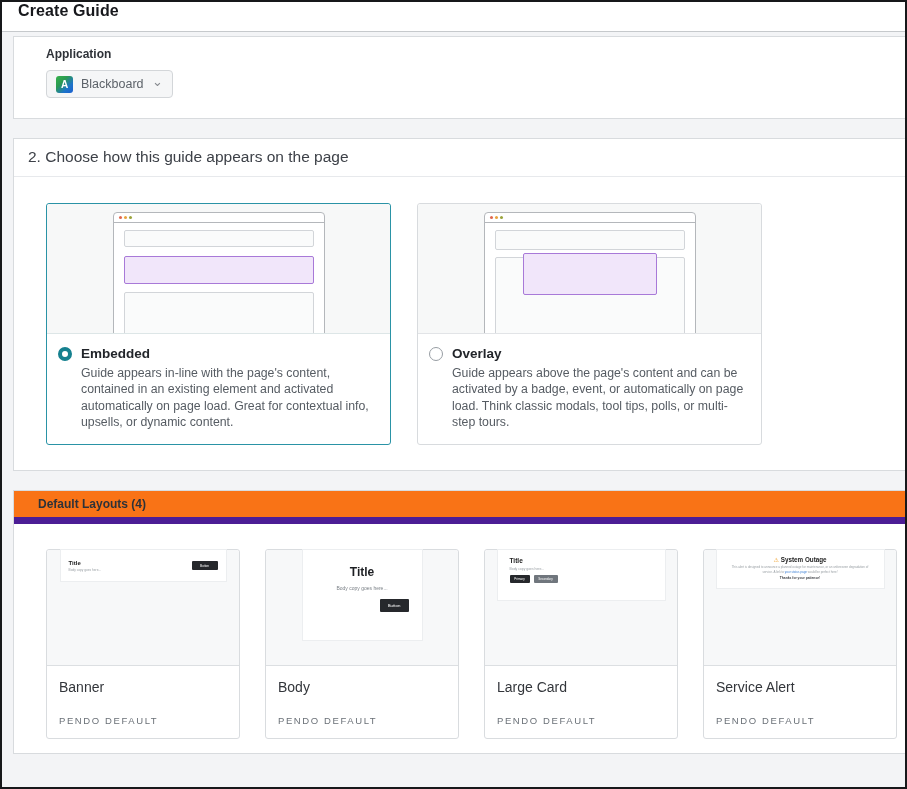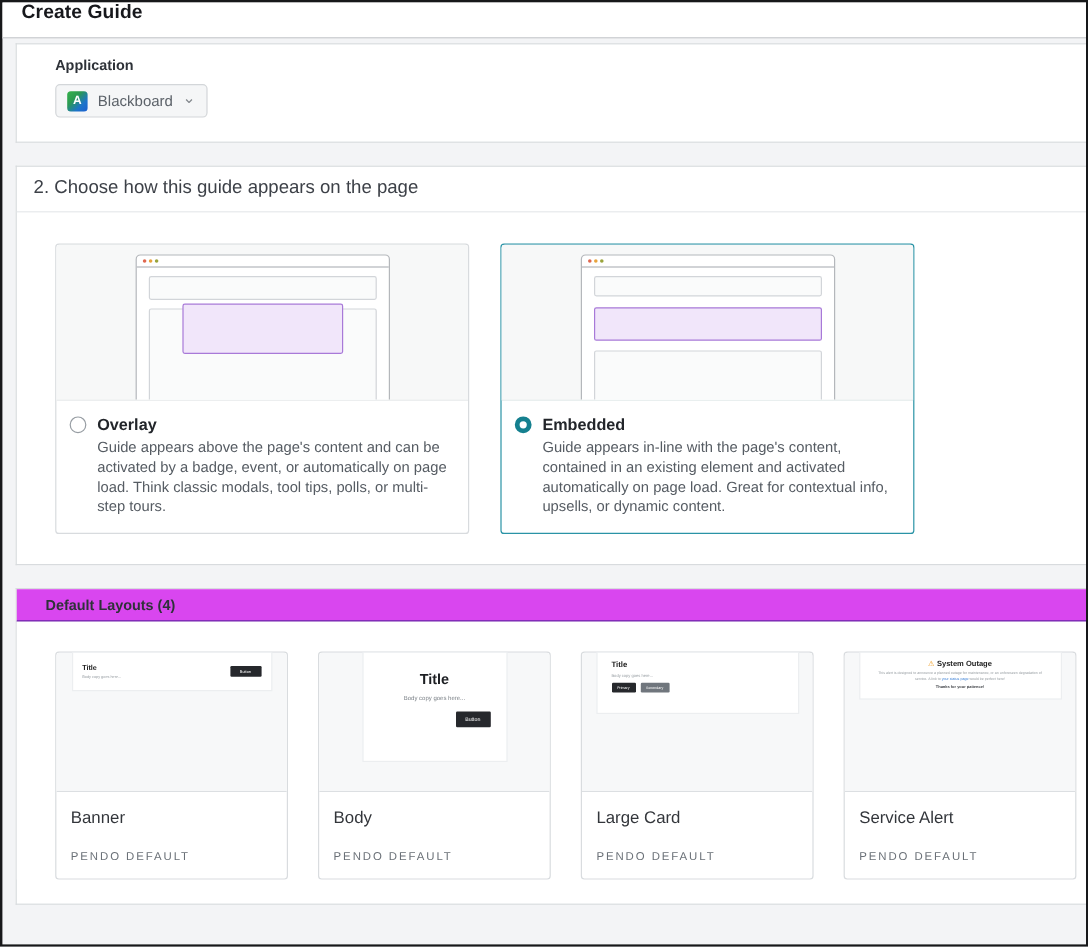--- a/index.html
+++ b/index.html
@@ -23,21 +23,21 @@
   
   .sec1-body { padding:10px 32px 20px; }
   .field-label { font-size:12px; font-weight:bold; color:#2e3238; margin-bottom:9px; }
   .dropdown { display:inline-flex; align-items:center; gap:8px; min-width:127px;
     height:28px; padding:0 9px; background:#f5f6f7; border:1px solid #d3d6d9;
     border-radius:4px; cursor:pointer; }
   .app-icon { width:17px; height:17px; border-radius:3px; flex:0 0 auto;
     background:linear-gradient(135deg,#35b24a 0%,#2b9a52 35%,#1d74c9 70%,#1b5fd0 100%);
     color:#fff; font-size:10px; font-weight:bold; display:flex; align-items:center;
     justify-content:center; }
-  .dd-value { font-size:12.5px; color:#5c6269; flex:1;text-align:right; }
+  .dd-value { font-size:12.5px; color:#5c6269; flex:1; }
   .chevron { font-size:13px; color:#85898e; line-height:8px; margin-top:-4px; }
 
   
   .sec2-body { padding:26px 0 25px 32px; display:flex; gap:26px; }
   .opt-card { width:345px; border:1px solid #d8dbde; border-radius:3px; background:#fff; }
   .opt-card.selected { border-color:#2a93a6; }
   .opt-illus { height:130px; background:#f7f8f8; border-bottom:1px solid #e2e4e7;
     overflow:hidden; display:flex; justify-content:center; border-radius:3px 3px 0 0; }
   .opt-card.selected .opt-illus { border-bottom-color:#dde6e7; }
   .browser { width:212px; margin-top:8px; background:#fff; border:1px solid #b4b7bb;
@@ -58,21 +58,21 @@
   .em-b3 { height:70px; margin-top:8px; }
   .opt-text { display:flex; gap:9px; padding:12px 14px 14px 11px; }
   .radio { width:14px; height:14px; border-radius:50%; flex:0 0 auto; margin-top:1px;
     border:1.5px solid #979da3; background:#fff; cursor:pointer; }
   .radio.checked { border:4.5px solid #15808f; }
   .opt-label { font-size:13.5px; font-weight:bold; color:#22252a; margin-bottom:4px; }
   .opt-desc { font-size:12.3px; color:#565c63; line-height:1.33; padding-right:2px; }
 
   
   .card.sec3 { margin-bottom:0; min-height:264px; }
-  .subheader { background:#d946ef; border-bottom:1px solid #4c1d95; padding:6px 24px;
+  .subheader { background:#f97316; border-bottom:7px solid #4c1d95; padding:6px 24px;
     font-size:12px; font-weight:bold; color:#2e3238; }
   .layouts { background:#fff; padding:25px 0 0 32px; display:flex; gap:25px; }
   .layout-card { width:194px; height:190px; border:1px solid #d9dcdf; border-radius:3px;
     background:#fff; cursor:pointer; }
   .lc-preview { height:116px; background:#f7f8f9; border-bottom:1px solid #dcdfe2;
     display:flex; align-items:flex-start; justify-content:center; border-radius:3px 3px 0 0; }
   .lc-meta { padding:13px 12px 0; }
   .lc-name { font-size:14px; color:#33363b; margin-bottom:20px; }
   .lc-badge { font-size:9.5px; letter-spacing:1.6px; color:#6a7077; }
 
@@ -120,20 +120,44 @@
           <span class="dd-value">Blackboard</span>
           <span class="chevron">⌄</span>
         </div>
       </div>
     </section>
 
     <section class="card">
       <div class="sec-title">2. Choose how this guide appears on the page</div>
       <div class="sec2-body">
 
+        <div class="opt-card selected">
+          <div class="opt-illus">
+            <div class="browser">
+              <div class="b-bar">
+                <span class="dot r"></span>
+                <span class="dot y"></span>
+                <span class="dot g"></span>
+              </div>
+              <div class="b-body">
+                <div class="blk em-b1"></div>
+                <div class="em-purple"></div>
+                <div class="blk em-b3"></div>
+              </div>
+            </div>
+          </div>
+          <div class="opt-text">
+            <span class="radio checked"></span>
+            <div>
+              <div class="opt-label">Embedded</div>
+              <div class="opt-desc">Guide appears in-line with the page's content, contained in an existing element and activated automatically on page load. Great for contextual info, upsells, or dynamic content.</div>
+            </div>
+          </div>
+        </div>
+
         <div class="opt-card">
           <div class="opt-illus">
             <div class="browser">
               <div class="b-bar">
                 <span class="dot r"></span>
                 <span class="dot y"></span>
                 <span class="dot g"></span>
               </div>
               <div class="b-body">
                 <div class="blk ov-b1"></div>
@@ -144,44 +168,20 @@
           </div>
           <div class="opt-text">
             <span class="radio"></span>
             <div>
               <div class="opt-label">Overlay</div>
               <div class="opt-desc">Guide appears above the page's content and can be activated by a badge, event, or automatically on page load. Think classic modals, tool tips, polls, or multi-step tours.</div>
             </div>
           </div>
         </div>
 
-        <div class="opt-card selected">
-          <div class="opt-illus">
-            <div class="browser">
-              <div class="b-bar">
-                <span class="dot r"></span>
-                <span class="dot y"></span>
-                <span class="dot g"></span>
-              </div>
-              <div class="b-body">
-                <div class="blk em-b1"></div>
-                <div class="em-purple"></div>
-                <div class="blk em-b3"></div>
-              </div>
-            </div>
-          </div>
-          <div class="opt-text">
-            <span class="radio checked"></span>
-            <div>
-              <div class="opt-label">Embedded</div>
-              <div class="opt-desc">Guide appears in-line with the page's content, contained in an existing element and activated automatically on page load. Great for contextual info, upsells, or dynamic content.</div>
-            </div>
-          </div>
-        </div>
-
       </div>
     </section>
 
     <section class="card sec3">
       <div class="subheader">Default Layouts (4)</div>
       <div class="layouts">
 
         <div class="layout-card">
           <div class="lc-preview">
             <div class="mock mock-banner">

